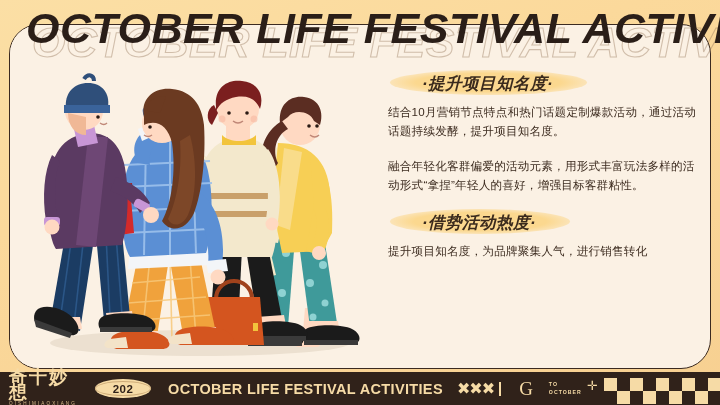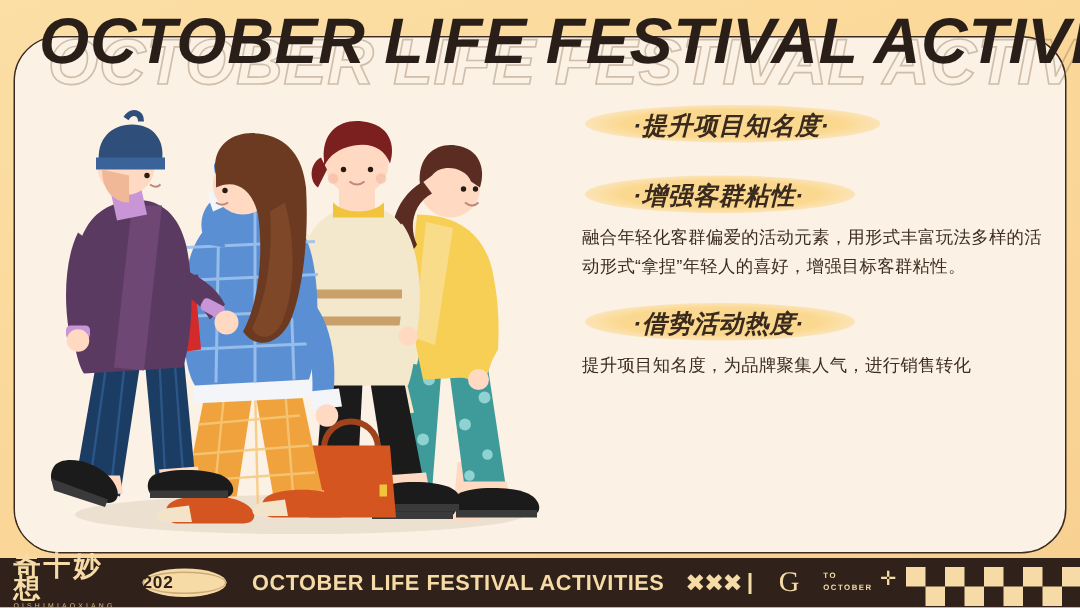--- a/index.html
+++ b/index.html
@@ -61,21 +61,21 @@
   #footer {
     position:absolute; left:0; bottom:0; width:720px; height:33px;
     background:#30221a; z-index:6;
     display:flex; align-items:center;
   }
   #logo-group { margin-left:9px; width:72px; }
   #logo-cn { font-size:18px; font-weight:bold; color:#f6dba6; letter-spacing:2px; line-height:15px; }
   #logo-en { font-size:4.6px; color:#d9bb8c; letter-spacing:2.1px; line-height:8px; }
   #year-badge {
     position:relative; margin-left:14px; width:56px; height:19px;
-    display:flex; align-items:center; justify-content:flex-start;
+    display:flex; align-items:center; justify-content:center;
   }
   #year-badge .oval {
     position:absolute; inset:0; border-radius:50%;
     background:#f6dba6;
   }
   #year-badge .swash {
     position:absolute; border:1.1px solid #cdab78; border-radius:50%;
     width:56px; height:15px; top:2px; left:0;
   }
   #year-text { position:relative; font-size:11.5px; font-weight:bold; color:#30221a; letter-spacing:.5px; }
@@ -269,24 +269,24 @@
         <circle cx="88" cy="92" r="1.8" fill="#2a1a14"></circle>
         <path d="M90 98 q4 3 7 0" stroke="#c08878" stroke-width="1.4" fill="none"></path>
       </g>
     </svg>
   </div>
 
   <div id="content">
 
     <div class="block">
       <div class="block-head">·提升项目知名度·</div>
+      <div class="block-body">结合10月营销节点特点和热门话题定制爆款活动，通过活动话题持续发酵，提升项目知名度。</div>
     </div>
 
     <div class="block">
-      <div class="block-head">·增强客群粘性·</div>
       <div class="block-body">融合年轻化客群偏爱的活动元素，用形式丰富玩法多样的活动形式“拿捏”年轻人的喜好，增强目标客群粘性。</div>
     </div>
 
     <div class="block">
       <div class="block-head">·借势活动热度·</div>
       <div class="block-body">提升项目知名度，为品牌聚集人气，进行销售转化</div>
     </div>
 
   </div>
 </div>

